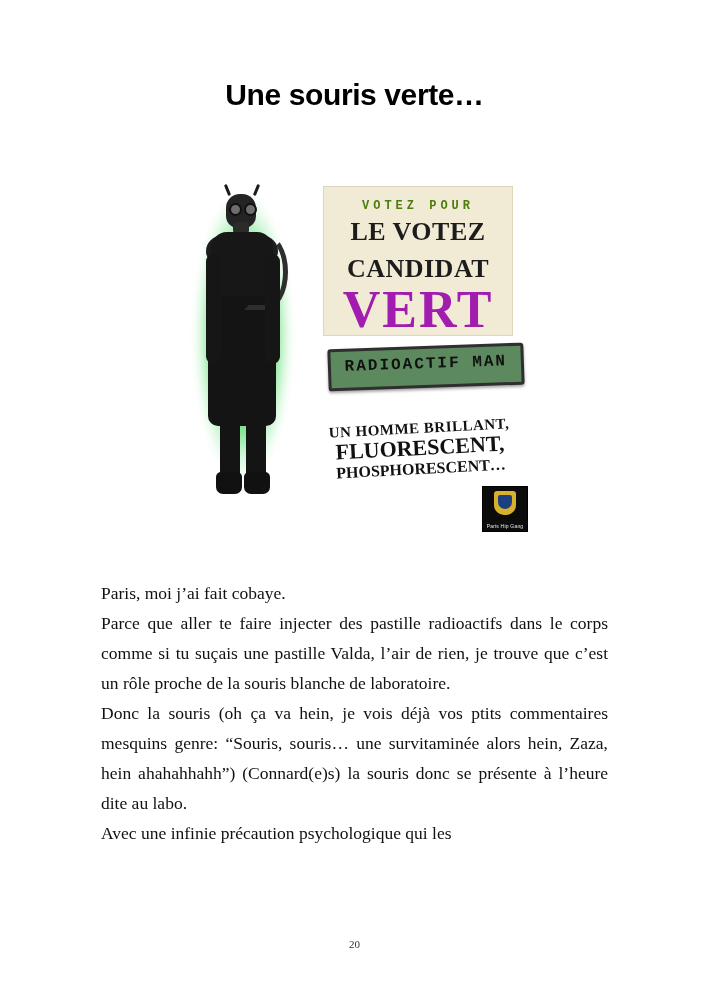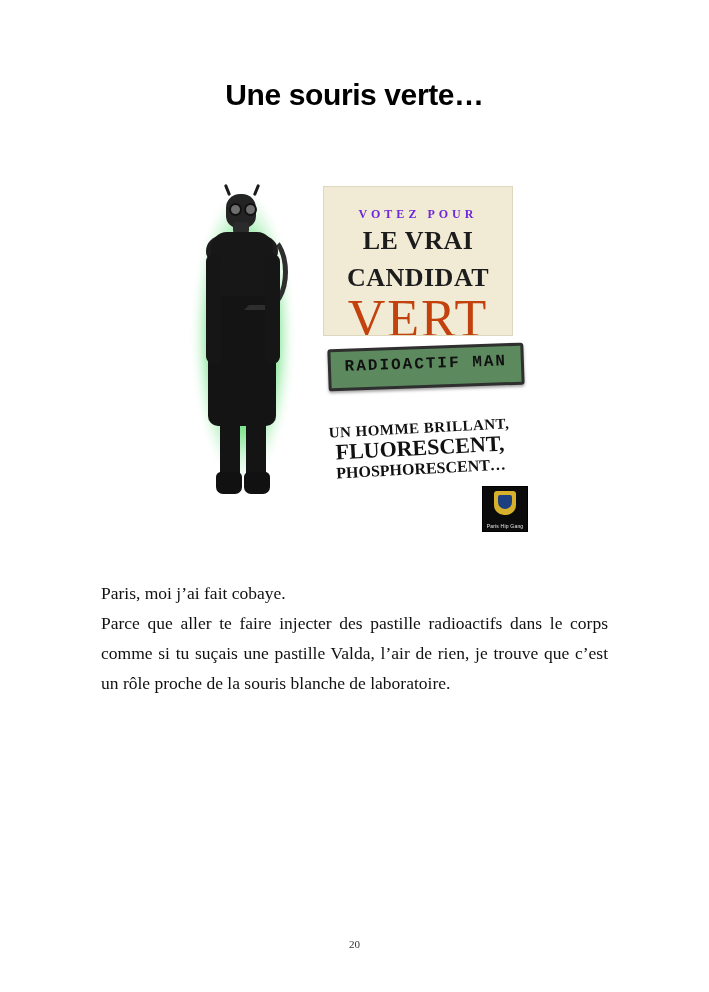--- a/index.html
+++ b/index.html
@@ -132,45 +132,45 @@
     position: absolute;
     left: 143px;
     top: 18px;
     width: 188px;
     height: 148px;
     background: #f1ead4;
     border: 1px solid #ded6bd;
     overflow: hidden;
   }
   .poster-top {
-    font-family: Liberation Serif, serif;
+    font-family: Liberation Mono, monospace;
     font-weight: bold;
     font-size: 12px;
     letter-spacing: 4px;
-    color: #6d28d9;
-    text-align: center;
-    margin-top: 20px;
+    color: #4d7c0f;
+    text-align: center;
+    margin-top: 12px;
   }
   .poster-l1, .poster-l2 {
     font-family: "Liberation Serif", serif;
     font-weight: bold;
     font-size: 26px;
     letter-spacing: 0.5px;
     color: #1c1c1c;
     text-align: center;
     line-height: 1.0;
     margin-top: 6px;
   }
   .poster-l2 { margin-top: 11px; }
   .poster-vert {
     font-family: "Liberation Serif", serif;
-    font-weight: normal;
+    font-weight: bold;
     font-size: 52px;
     letter-spacing: 2px;
-    color: #c2410c;
+    color: #a21caf;
     text-align: center;
     line-height: 1.0;
     margin-top: 2px;
   }
 
   
   .plate {
     position: absolute;
     left: 148px;
     top: 178px;
@@ -312,21 +312,21 @@
       <div class="fig fig-arm l"></div>
       <div class="fig fig-arm r"></div>
       <div class="fig-leg l"></div>
       <div class="fig-leg r"></div>
       <div class="fig-boot l"></div>
       <div class="fig-boot r"></div>
     </div>
 
     <div class="poster">
       <div class="poster-top">VOTEZ POUR</div>
-      <div class="poster-l1">LE VRAI</div>
+      <div class="poster-l1">LE VOTEZ</div>
       <div class="poster-l2">CANDIDAT</div>
       <div class="poster-vert">VERT</div>
     </div>
 
     <div class="plate">
       <div class="plate-text">RADIOACTIF MAN</div>
     </div>
 
     <div class="slogan">
       <div class="slogan-1">UN HOMME BRILLANT,</div>
@@ -339,17 +339,19 @@
         <div class="badge-shield-in"></div>
       </div>
       <div class="badge-text">Paris Hip Gang</div>
     </div>
 
   </div>
 
   <div class="body-text">
     <p>Paris, moi j’ai fait cobaye.</p>
     <p>Parce que aller te faire injecter des pastille radioactifs dans le corps comme si tu suçais une pastille Valda, l’air de rien, je trouve que c’est un rôle proche de la souris blanche de laboratoire.</p>
+    <p>Donc la souris (oh ça va hein, je vois déjà vos ptits commentaires mesquins genre: “Souris, souris… une survitaminée alors hein, Zaza, hein ahahahhahh”) (Connard(e)s) la souris donc se présente à l’heure dite au labo.</p>
+    <p>Avec une infinie précaution psychologique qui les</p>
   </div>
 
   <div class="page-number">20</div>
 
 </div>
 
 </body></html>

